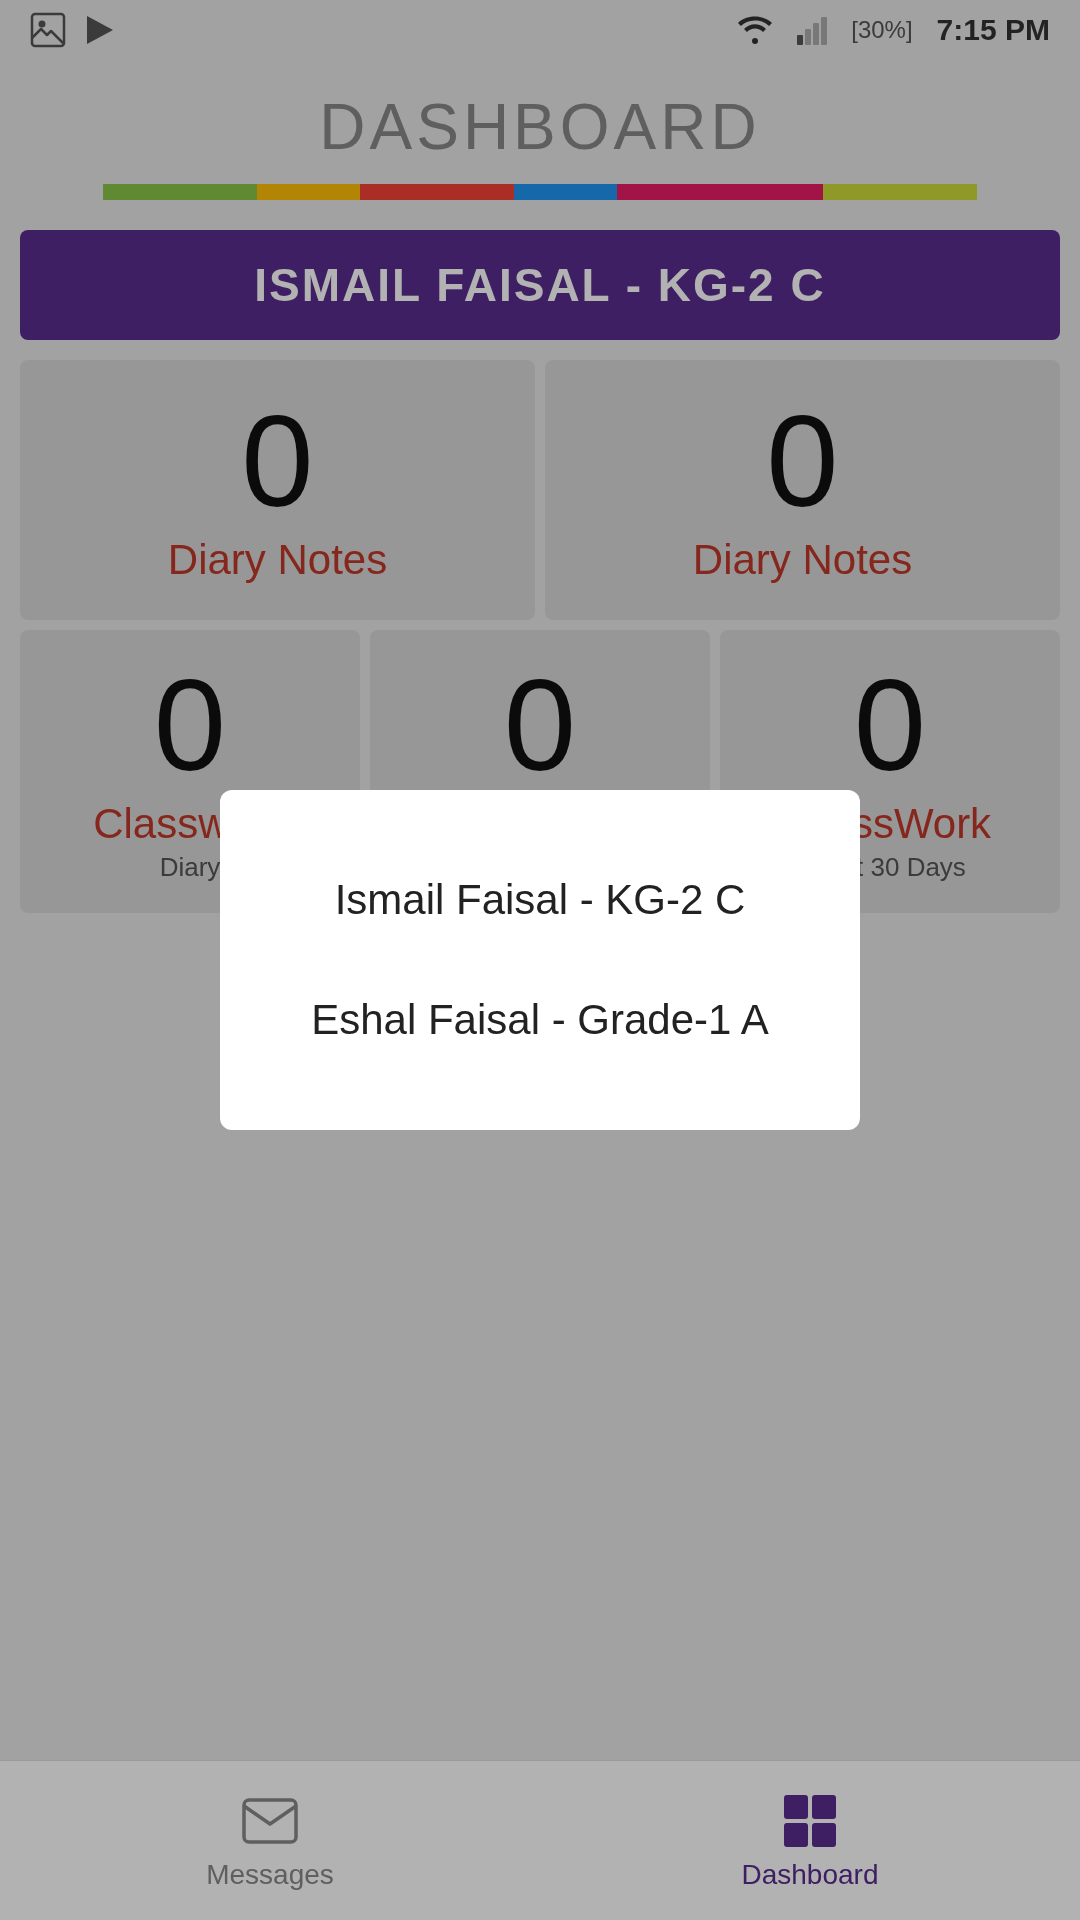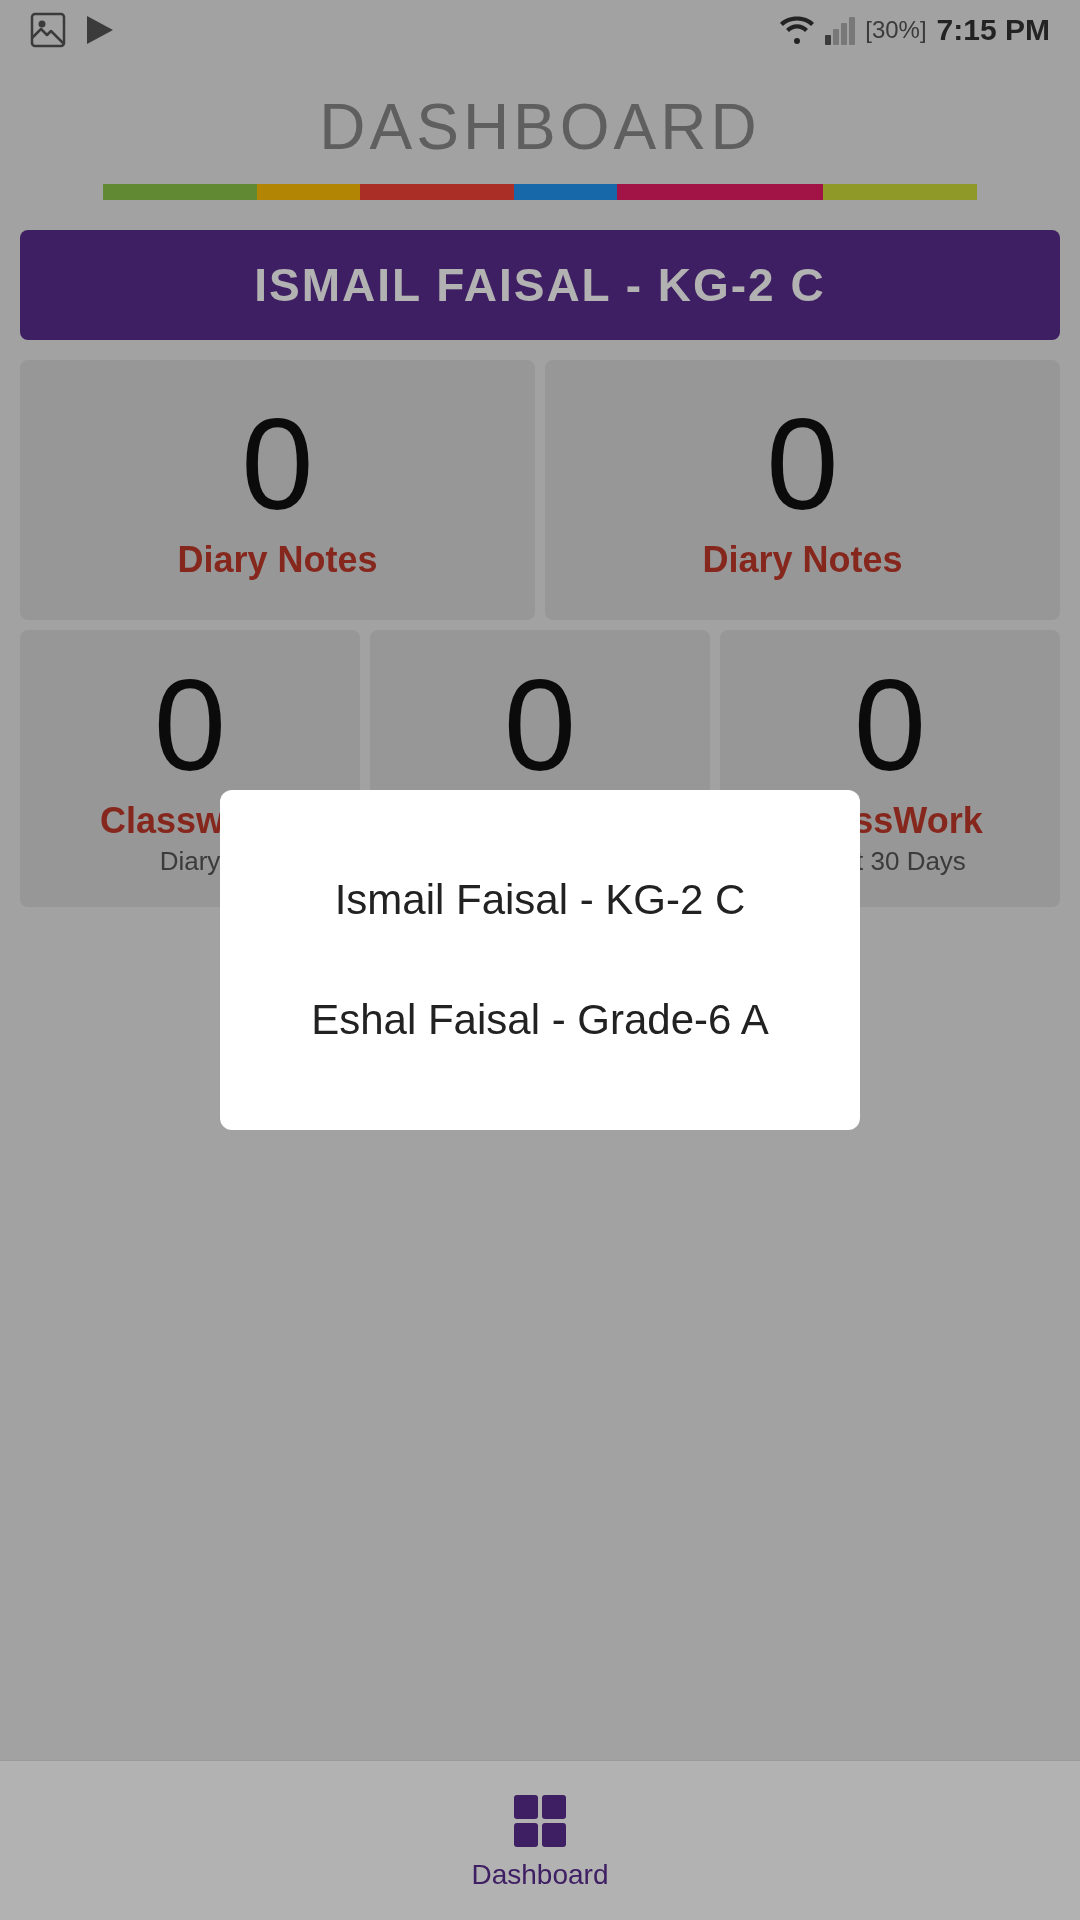--- a/index.html
+++ b/index.html
@@ -27,21 +27,21 @@
 
     .status-left {
       display: flex;
       align-items: center;
       gap: 16px;
     }
 
     .status-right {
       display: flex;
       align-items: center;
-      gap: 10px;
+      gap: 24px;
       font-size: 28px;
       font-weight: bold;
       color: #333;
     }
 
     .status-icon {
       width: 36px;
       height: 36px;
       display: flex;
       align-items: center;
@@ -112,22 +112,22 @@
     }
 
     .card-number {
       font-size: 130px;
       font-weight: 300;
       color: #111;
       line-height: 1;
     }
 
     .card-label-red {
-      font-size: 36px;
-      font-weight: bold;
+      font-size: 42px;
+      font-weight: normal;
       color: #c0392b;
       margin-top: 10px;
     }
 
     .card-sublabel {
       font-size: 26px;
       color: #555;
       margin-top: 4px;
     }
 
@@ -297,26 +297,35 @@
   <div class="dashboard-card">
     <span class="card-number">0</span>
     <span class="card-label-red">ClassWork</span>
     <span class="card-sublabel">Last 30 Days</span>
   </div>
 </div>
 
 <div class="modal-overlay">
   <div class="modal">
     <div class="modal-item">Ismail  Faisal - KG-2 C</div>
-    <div class="modal-item">Eshal  Faisal - Grade-6 A</div>
+    <div class="modal-item">Eshal  Faisal - Grade-1 A</div>
   </div>
 </div>
 
 <div class="bottom-nav">
 
+  <div class="nav-item">
+    <div class="nav-icon">
+      <svg width="56" height="46" viewBox="0 0 56 46" fill="none">
+        <rect x="2" y="2" width="52" height="42" rx="5" stroke="#888" stroke-width="3.5" fill="none"></rect>
+        <path d="M2 8l26 18L54 8" stroke="#888" stroke-width="3.5" fill="none" stroke-linejoin="round"></path>
+      </svg>
+    </div>
+    <span class="nav-label">Messages</span>
+  </div>
 
   <div class="nav-item">
     <div class="nav-icon">
       <svg width="56" height="56" viewBox="0 0 56 56" fill="none">
         <rect x="2" y="2" width="24" height="24" rx="3" fill="#5b2d8e"></rect>
         <rect x="30" y="2" width="24" height="24" rx="3" fill="#5b2d8e"></rect>
         <rect x="2" y="30" width="24" height="24" rx="3" fill="#5b2d8e"></rect>
         <rect x="30" y="30" width="24" height="24" rx="3" fill="#5b2d8e"></rect>
       </svg>
     </div>

